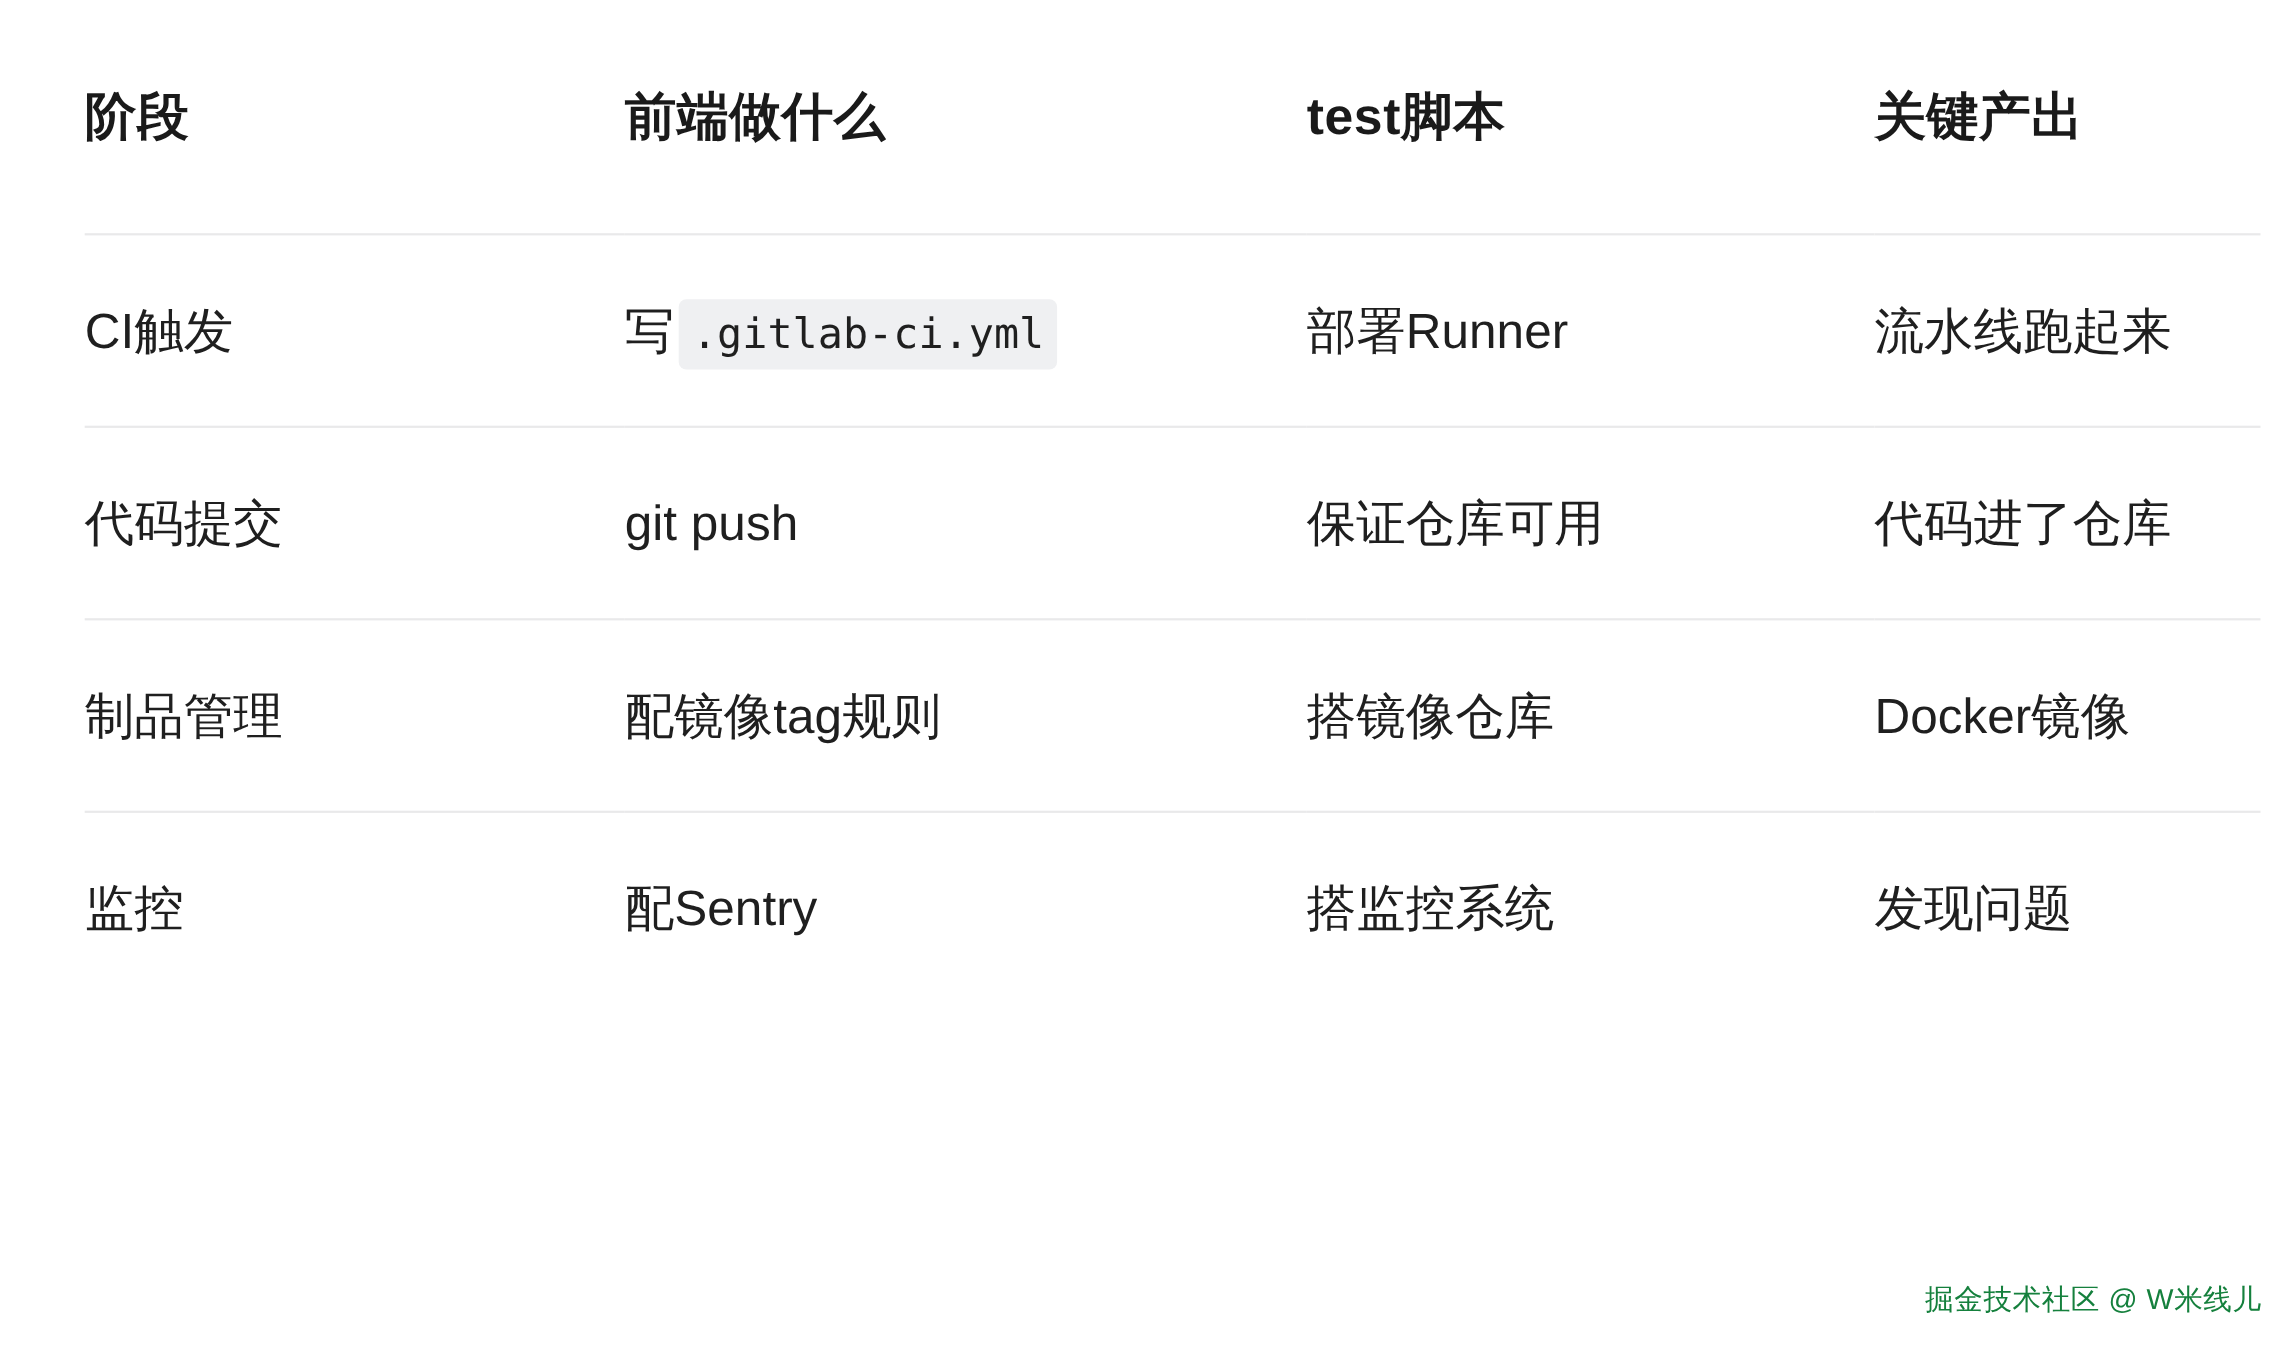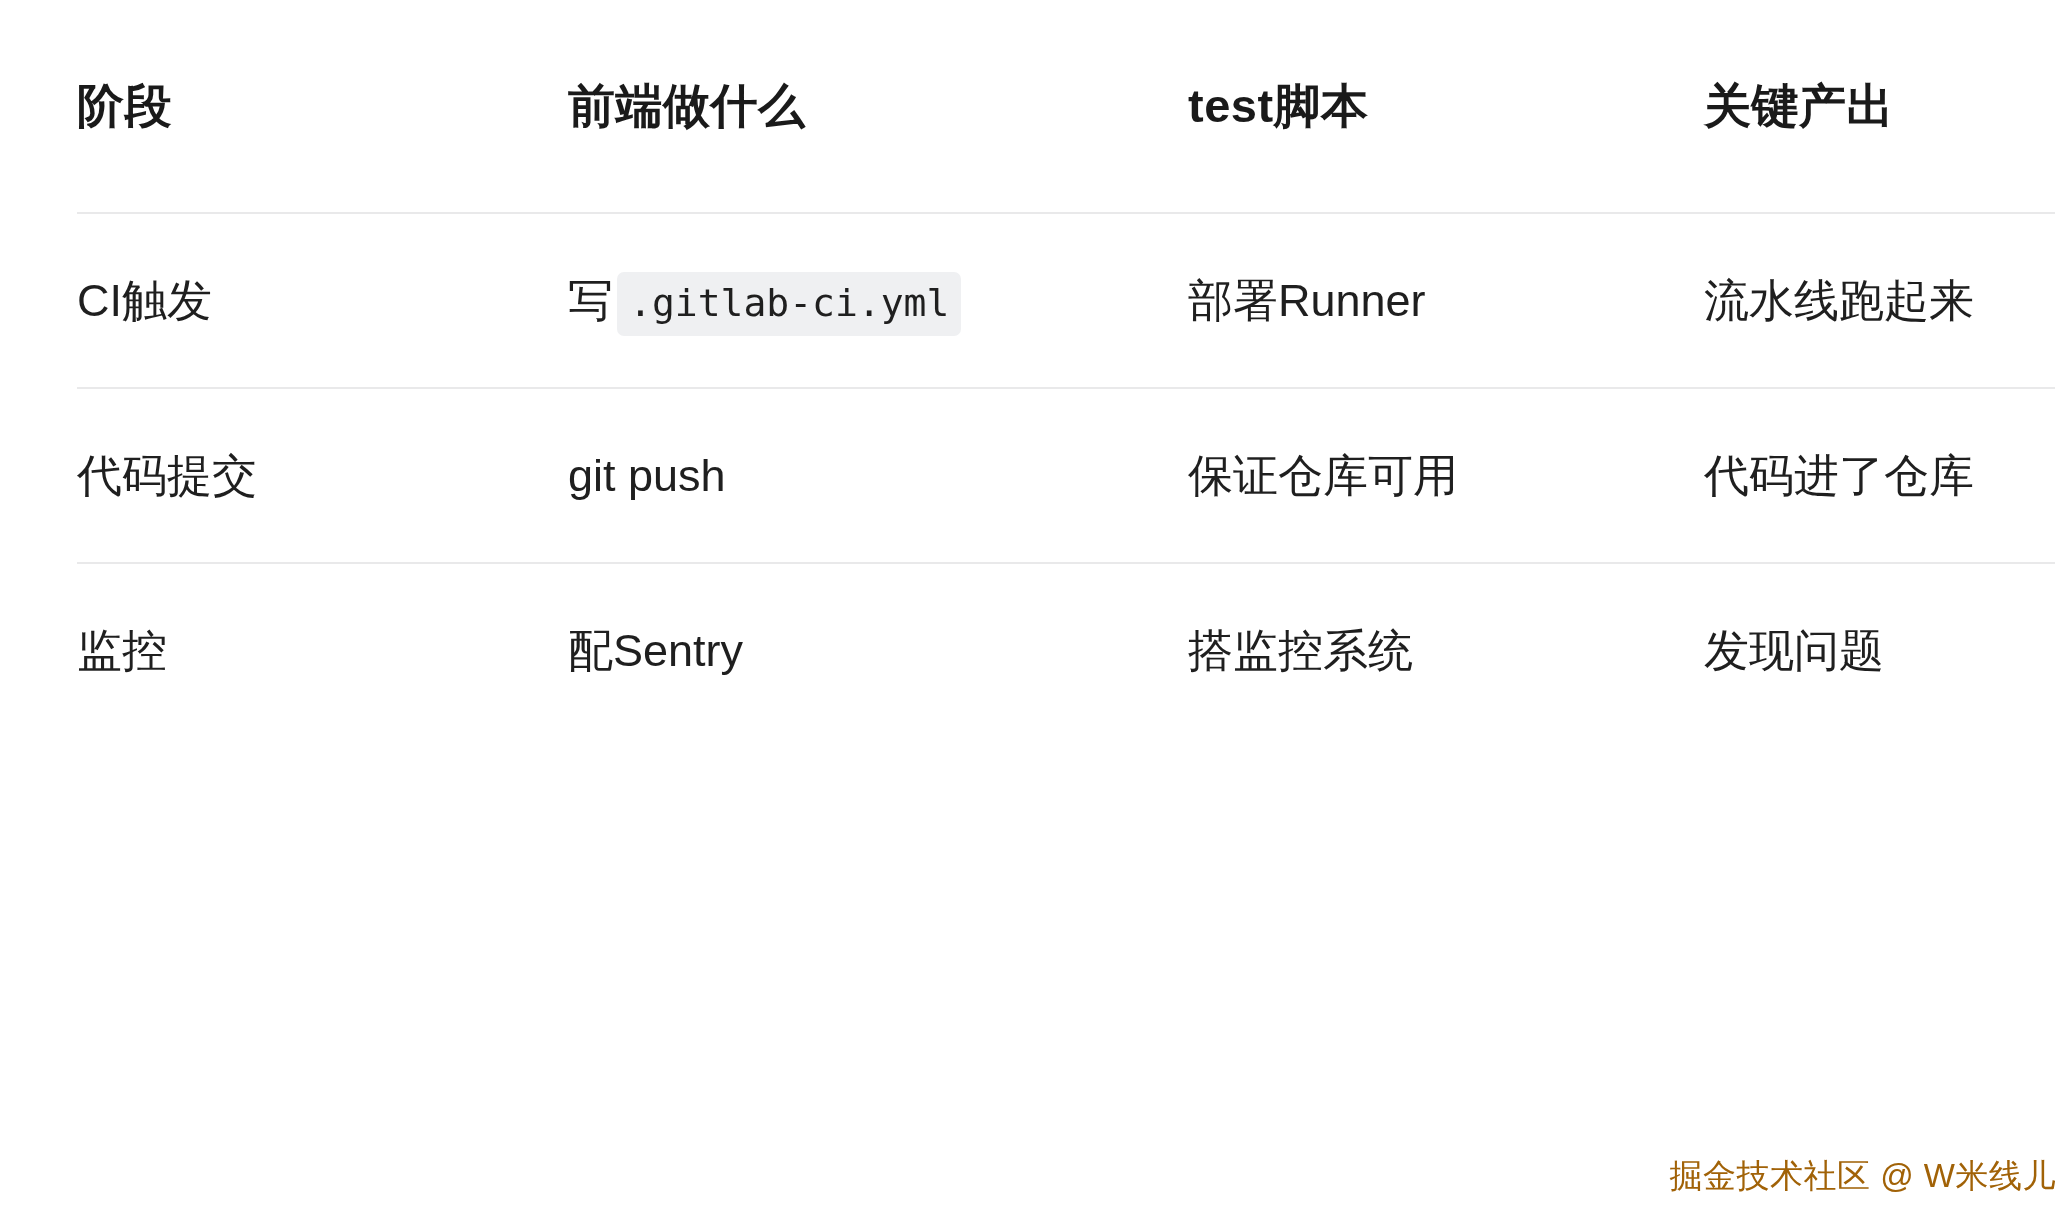--- a/index.html
+++ b/index.html
@@ -79,22 +79,22 @@
     padding: 9px 12px 11px 12px;
     margin: 0 4px;
     letter-spacing: 0px;
     white-space: nowrap;
   }
 
   .watermark {
     position: absolute;
     right: 28px;
     bottom: 27px;
-    font-size: 33px;
-    color: #a16207;
+    font-size: 26px;
+    color: #15803d;
     font-family: "Liberation Sans", "DejaVu Sans", sans-serif;
     white-space: nowrap;
     letter-spacing: 0.5px;
     pointer-events: none;
     text-align: center;
   }
 </style>
 </head>
 <body>
 
@@ -125,20 +125,26 @@
       </tr>
 
       <tr>
         <td>代码提交</td>
         <td><span class="cell-text">git push</span></td>
         <td>保证仓库可用</td>
         <td><span class="cell-text">代码进了仓库</span></td>
       </tr>
 
 
+      <tr>
+        <td>制品管理</td>
+        <td><span class="cell-text">配镜像tag规则</span></td>
+        <td>搭镜像仓库</td>
+        <td><span class="cell-text">Docker镜像</span></td>
+      </tr>
 
 
       <tr>
         <td>监控</td>
         <td><span class="cell-text">配Sentry</span></td>
         <td>搭监控系统</td>
         <td><span class="cell-text">发现问题</span></td>
       </tr>
 
     </tbody>

